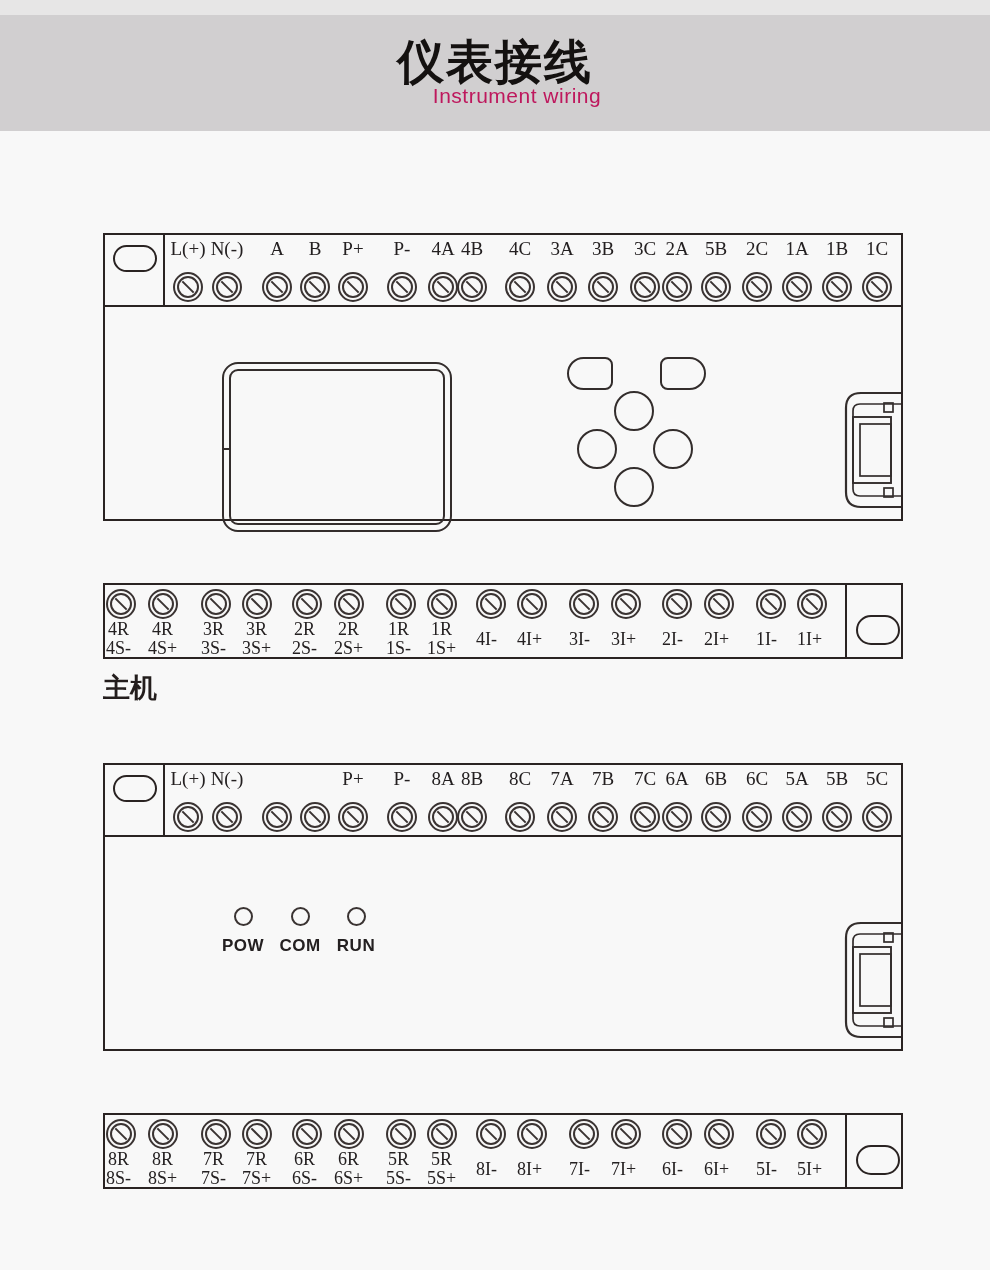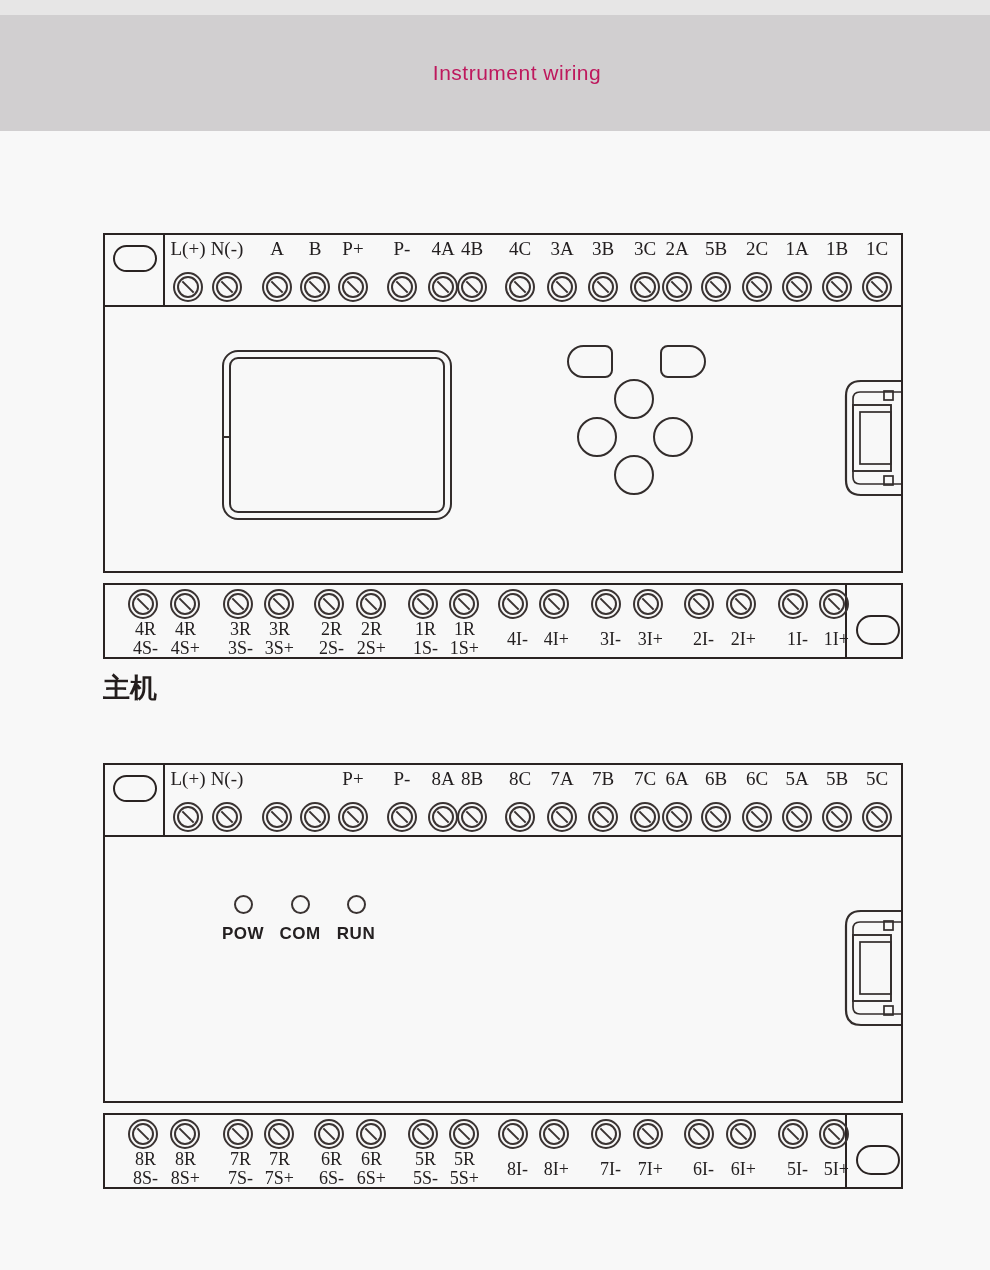--- a/index.html
+++ b/index.html
@@ -11,41 +11,41 @@
   .band{position:absolute;top:15px;left:0;right:0;height:116px;background:#d1cfd0;
         display:flex;flex-direction:column;align-items:center;justify-content:center;}
   .title{font-weight:bold;font-size:47px;line-height:1;color:#141110;letter-spacing:2px;}
   .subtitle{font-size:21px;line-height:1.1;color:#be185d;letter-spacing:.5px;margin-top:-1px;margin-left:44px;}
   .sec-label{position:absolute;left:68px;top:168px;font-size:30px;font-weight:600;color:#121010;}
 
   
   .device{position:absolute;left:103px;width:800px;height:426px;}
   .blk{position:absolute;left:0;width:800px;border:2px solid #2a2322;background:#f8f8f8;box-sizing:border-box;}
   .blk-top{top:0;height:74px;z-index:3;}
-  .blk-body{top:60px;height:280px;z-index:1;}
+  .blk-body{top:72px;height:216px;z-index:1;}
   .blk-bot{top:350px;height:76px;z-index:3;}
   .vd{position:absolute;top:0;bottom:0;width:2px;background:#2a2322;}
   .vd-left{left:58px;}
   .vd-right{left:740px;}
   .oval{position:absolute;border:2.5px solid #2a2322;border-radius:15px;box-sizing:border-box;}
   .oval-tl{left:8px;top:10px;width:44px;height:27px;}
   .oval-br{left:751px;top:30px;width:44px;height:30px;}
 
   
   .screw{position:relative;width:30px;height:30px;display:inline-block;flex:0 0 auto;}
   .screw::before{content:"";position:absolute;inset:0;border:2px solid #3a3332;border-radius:50%;box-sizing:border-box;}
   .screw::after{content:"";position:absolute;inset:4px;border:2px solid #3a3332;border-radius:50%;box-sizing:border-box;}
   .screw .sl{position:absolute;left:50%;top:7px;bottom:7px;width:2px;background:#3a3332;
              transform:translateX(-50%) rotate(-45deg);}
 
   
   .tc{position:absolute;top:2px;width:52px;display:flex;flex-direction:column;align-items:center;}
   .tl{height:24px;line-height:24px;font-family:"Liberation Serif",serif;font-size:19px;color:#242021;white-space:nowrap;}
   .tc .screw{margin-top:11px;}
-  .bc{position:absolute;top:4px;width:52px;display:flex;flex-direction:column;align-items:flex-end;}
+  .bc{position:absolute;top:4px;width:52px;display:flex;flex-direction:column;align-items:flex-start;}
   .bl{margin-top:1px;height:38px;display:flex;flex-direction:column;justify-content:center;align-items:center;
       font-family:"Liberation Serif",serif;font-size:18px;line-height:19px;color:#242021;white-space:nowrap;}
   .bl em{font-style:normal;display:block;}
 
   
   .p0{left:57px}.p1{left:96px}.p2{left:146px}.p3{left:184px}.p4{left:222px}.p5{left:271px}
   .p6{left:312px}.p7{left:341px}.p8{left:389px}.p9{left:431px}.p10{left:472px}.p11{left:514px}
   .p12{left:546px}.p13{left:585px}.p14{left:626px}.p15{left:666px}.p16{left:706px}.p17{left:746px}
   .q0{left:1px}.q1{left:43px}.q2{left:96px}.q3{left:137px}.q4{left:187px}.q5{left:229px}
   .q6{left:281px}.q7{left:322px}.q8{left:371px}.q9{left:412px}.q10{left:464px}.q11{left:506px}
@@ -70,20 +70,21 @@
   .caption{position:absolute;left:103px;width:800px;text-align:left;
            font-family:"Liberation Serif",serif;font-weight:bold;font-size:27px;color:#231d1c;}
 </style>
 </head>
 <body>
 
 <div id="page">
 
   <div class="strip"></div>
   <div class="band">
+    <div class="title">仪表接线</div>
     <div class="subtitle">Instrument wiring</div>
   </div>
 
   <div class="device" style="top:233px;">
 
     <div class="blk blk-body">
       <div class="disp">
         <div class="disp-in"></div>
         <div class="disp-tick"></div>
       </div>

